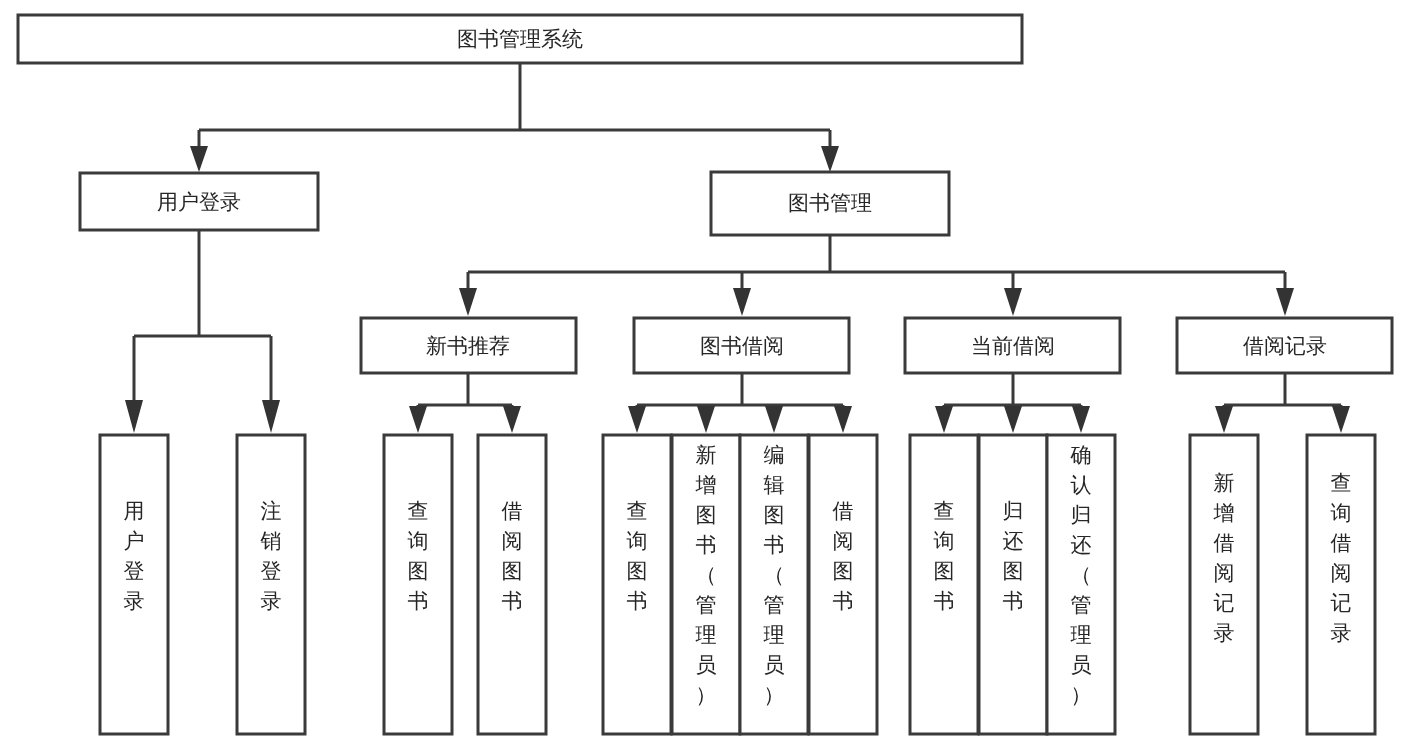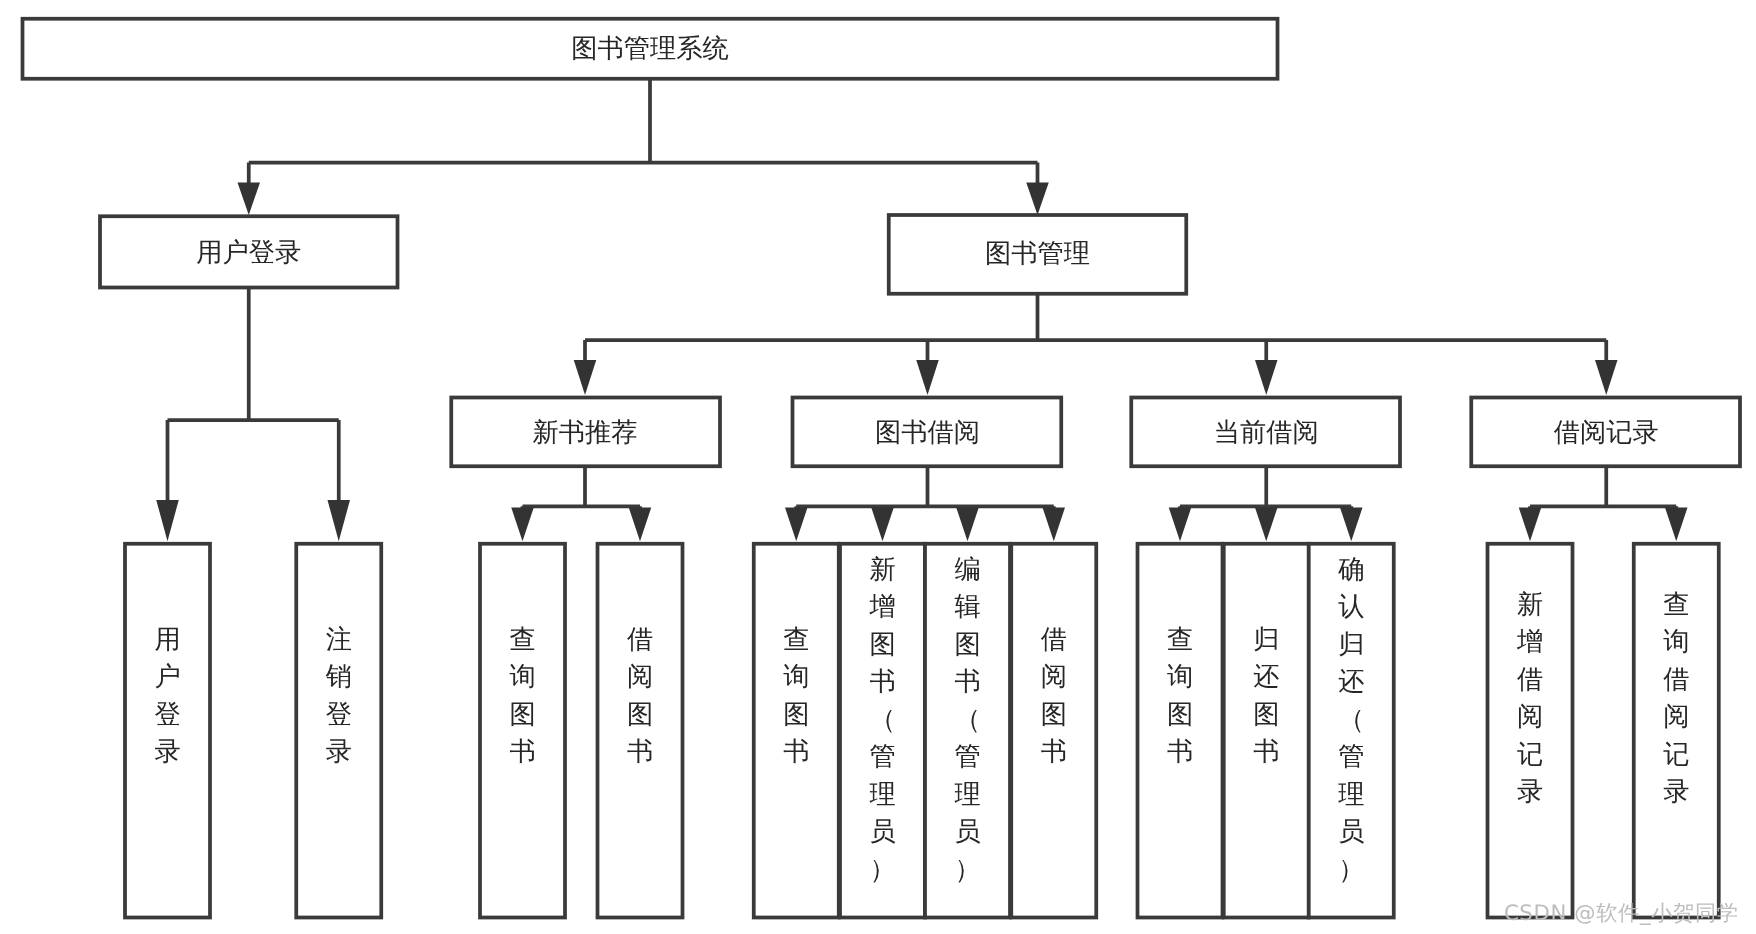--- a/index.html
+++ b/index.html
@@ -227,14 +227,13 @@
       <rect class="node-box" x="1190" y="435" width="68" height="299"></rect>
       <text class="node-label-v" x="1224" y="490"><tspan x="1224" y="490">新</tspan><tspan x="1224" y="520">增</tspan><tspan x="1224" y="550">借</tspan><tspan x="1224" y="580">阅</tspan><tspan x="1224" y="610">记</tspan><tspan x="1224" y="640">录</tspan></text>
     </g>
     <g>
       <rect class="node-box" x="1307" y="435" width="68" height="299"></rect>
       <text class="node-label-v" x="1341" y="490"><tspan x="1341" y="490">查</tspan><tspan x="1341" y="520">询</tspan><tspan x="1341" y="550">借</tspan><tspan x="1341" y="580">阅</tspan><tspan x="1341" y="610">记</tspan><tspan x="1341" y="640">录</tspan></text>
     </g>
 
   </svg>
 
-  <div class="watermark">CSDN @软件_小贺同学</div>
 </div>
 
 </body></html>

